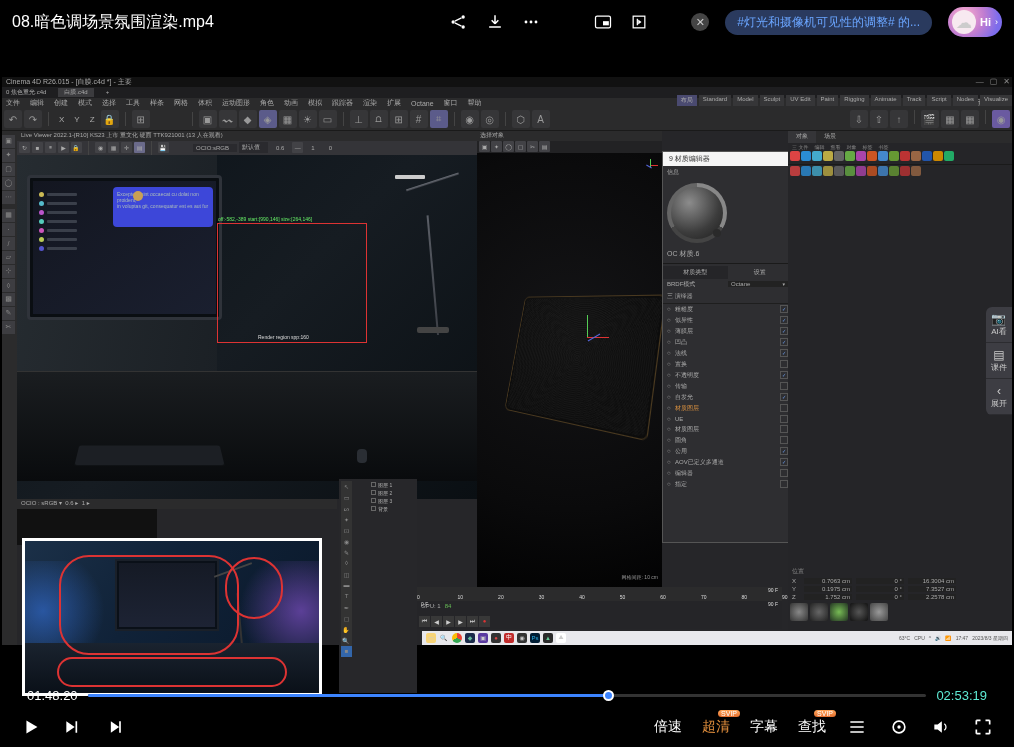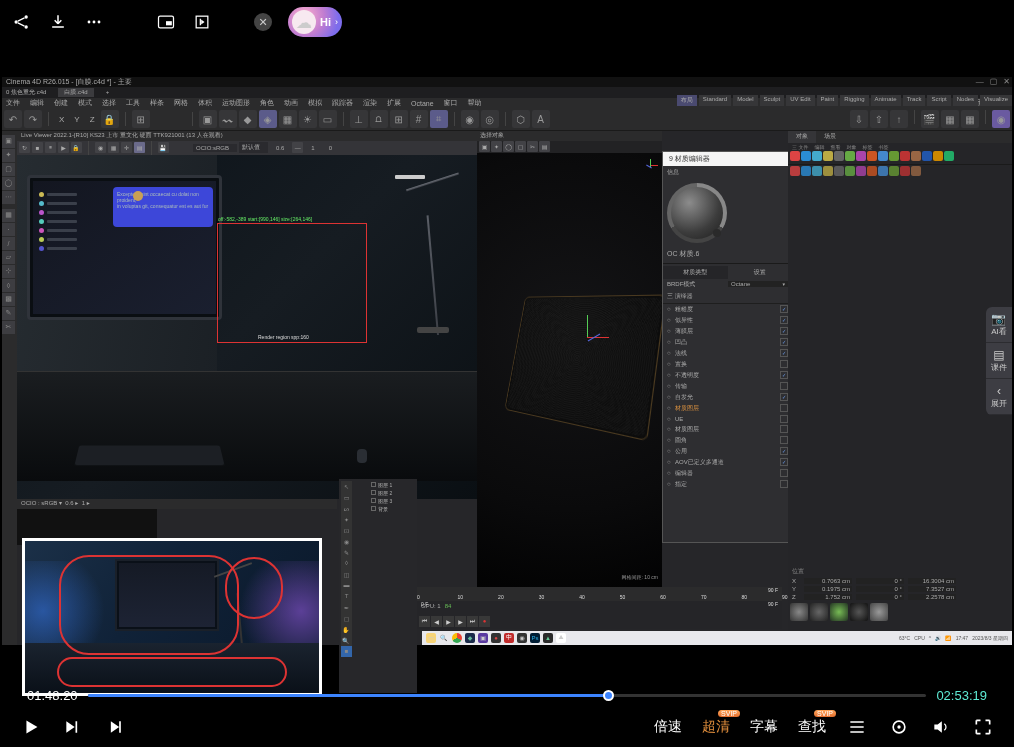--- a/index.html
+++ b/index.html
@@ -200,20 +200,23 @@
 .ctrl-text-btn { color: #fff; font-size: 14px; cursor: pointer; position: relative; }
 .ctrl-text-btn.active { color: #e4903d; }
 .svip-badge { position: absolute; top: -8px; right: -10px; font-size: 7px; color: #fff; background: linear-gradient(#ffa55a,#e46f2e); padding: 0 3px; border-radius: 5px; }
 
 svg { display: block; }
 </style>
 </head>
 <body>
 
 <div class="top-bar">
+  <div class="top-left">
+    <span class="title-text">08.暗色调场景氛围渲染.mp4</span>
+  </div>
   <div class="top-right">
     <span class="top-icon">
         <svg viewBox="0 0 24 24">
           <circle cx="5" cy="12" r="2" fill="#fff"></circle>
           <circle cx="17" cy="6" r="2" fill="#fff"></circle>
           <circle cx="17" cy="18" r="2" fill="#fff"></circle>
           <path d="M7 11l8-4M7 13l8 4" stroke="#fff" stroke-width="1.5"></path>
         </svg>
       </span>
     <span class="top-icon">
@@ -237,20 +240,23 @@
       </span>
     <span class="top-icon">
         <svg viewBox="0 0 24 24">
           <rect x="5" y="5" width="14" height="14" stroke="#fff" stroke-width="1.5" fill="none"></rect>
           <path d="M10 8v8" stroke="#fff" stroke-width="1.5"></path>
           <path d="M15 12l-4-3v6z" fill="#fff"></path>
         </svg>
       </span>
     <span style="width:10px"></span>
     <span class="top-pill-close">✕</span>
+    <span class="top-pill">
+        <span>#灯光和摄像机可见性的调整# 的...</span>
+      </span>
     <span class="avatar-badge">
       <span class="avatar-img">☁</span>
       <span class="avatar-text">Hi</span>
       <span style="color:#fff;font-size:9px">›</span>
     </span>
   </div>
 </div>
 
 <div class="video-container">
   <div class="video-frame">

